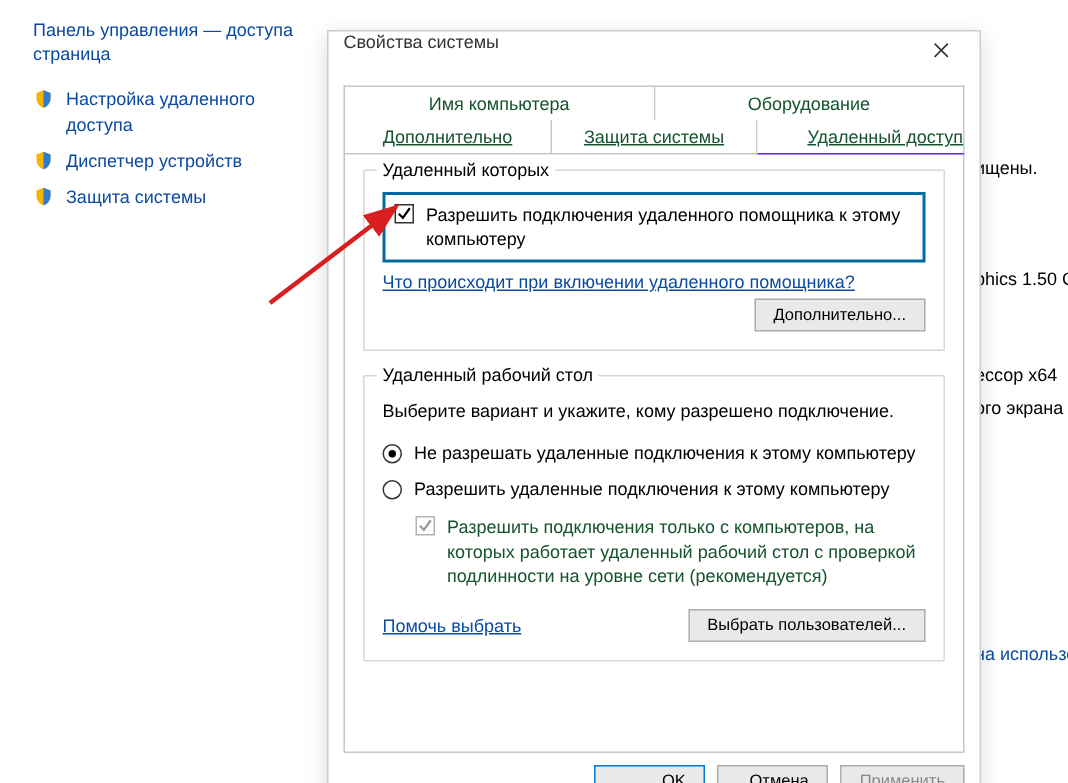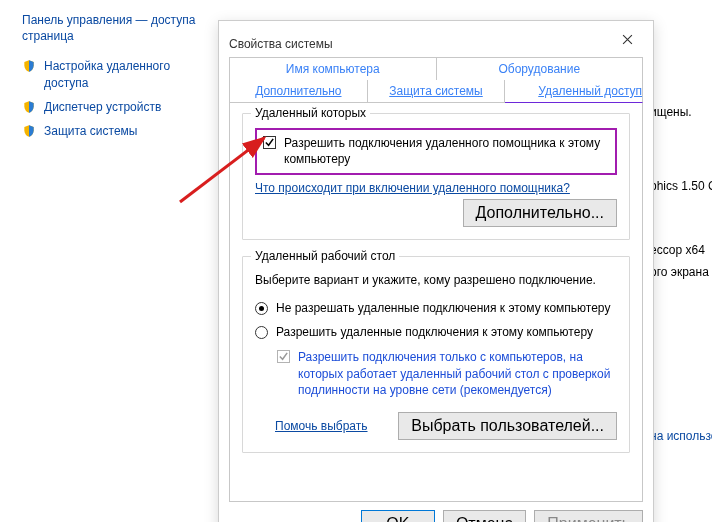--- a/index.html
+++ b/index.html
@@ -52,21 +52,21 @@
   .dialog {
     position: absolute;
     left: 218px; top: 20px;
     width: 436px;
     background: #fff;
     border: 1px solid #ccc;
     box-shadow: 0 4px 14px rgba(0,0,0,0.15);
   }
   .titlebar {
     display: flex;
-    align-items: flex-end;
+    align-items: flex-start;
     height: 30px;
     padding: 0 10px;
     font-size: 12px;
     color: #333;
   }
   .titlebar .spacer { flex: 1; }
   .close-btn {
     width: 32px; height: 24px;
     display: flex; align-items: center; justify-content: center;
     cursor: pointer; color: #555;
@@ -77,21 +77,21 @@
   }
   .tab {
     border: 1px solid #c7c7c7;
     border-bottom: none;
     padding: 4px 0;
     font-size: 12px;
     background: #fff;
     cursor: pointer;
     text-align: center;
     flex: 1;
-    color: #3b82f6;
+    color: #14532d;
   }
   .tabs-row2 .tab { border-top: none; text-decoration: underline; }
   .tab.active {
     background: #fff;
     position: relative;
     z-index: 2;
     border-bottom: 1px solid #6d28d9;
     margin-bottom: -1px;
     text-align: right;
   }
@@ -112,21 +112,21 @@
     position: relative;
   }
   .group-label {
     position: absolute;
     top: -8px; left: 8px;
     background: #fff;
     padding: 0 4px;
     color: #000;
   }
   .highlight-box {
-    border: 2px solid #a21caf;
+    border: 2px solid #0369a1;
     padding: 5px 6px 6px 6px;
     display: flex;
     align-items: flex-start;
     gap: 8px;
     margin-bottom: 6px;
   }
   .chk {
     width: 13px; height: 13px;
     border: 1px solid #333;
     background: #fff;
@@ -139,52 +139,51 @@
   .chk.disabled { border-color:#b3b3b3; color:#999; }
   .link {
     color: #0b4aa2;
     text-decoration: underline;
     cursor: pointer;
   }
   .btn {
     border: 1px solid #adadad;
     background: #e9e9e9;
     padding: 4px 12px;
-    font-size: 16px;
+    font-size: 11px;
     cursor: pointer;
     min-width: 74px;
-    text-align: center;
+    text-align: right;
     color: #000;
   }
   .right { display:flex; justify-content:flex-end; }
 
   .rd-desc { margin: 2px 0 14px 0; color:#000; }
   .radio-row {
     display:flex; align-items:flex-end; gap:8px;
     margin: 10px 0;
   }
   .radio {
     width:13px; height:13px; border:1px solid #333;
     border-radius:50%;
     display:inline-flex; align-items:center; justify-content:center;
     background:#fff;
   }
   .radio .dot { width:5px; height:5px; border-radius:50%; background:#000; }
 
   .sub-option {
     display:flex; align-items:flex-start; gap:8px;
     margin: 10px 0 14px 22px;
-    color:#1d4ed8;
+    color:#14532d;
   }
   .sub-option .txt { line-height:1.35; }
 
   .group-footer {
     display:flex; justify-content:space-between; align-items:center;
     margin-top:6px;
-    margin-left:20px;
   }
 
   .dialog-buttons {
     display:flex; justify-content:flex-end; gap:8px;
     padding: 8px 10px 10px 10px;
   }
   .btn.default { border:1px solid #0078d7; }
   .btn.disabled { color:#888; }
 
   

